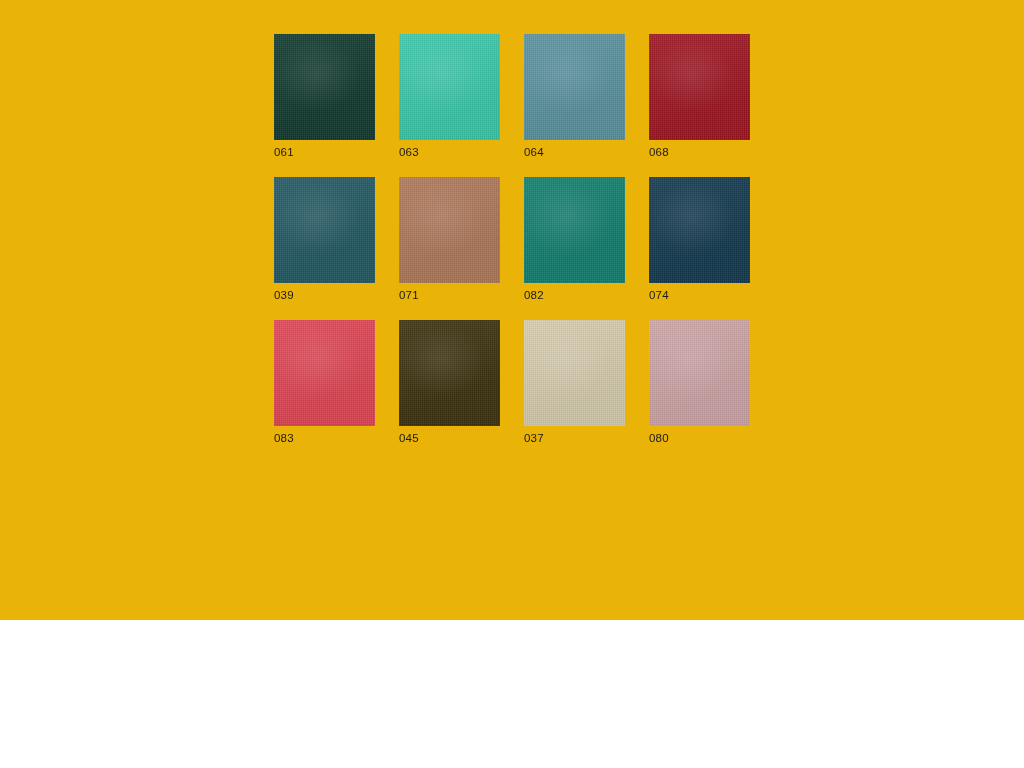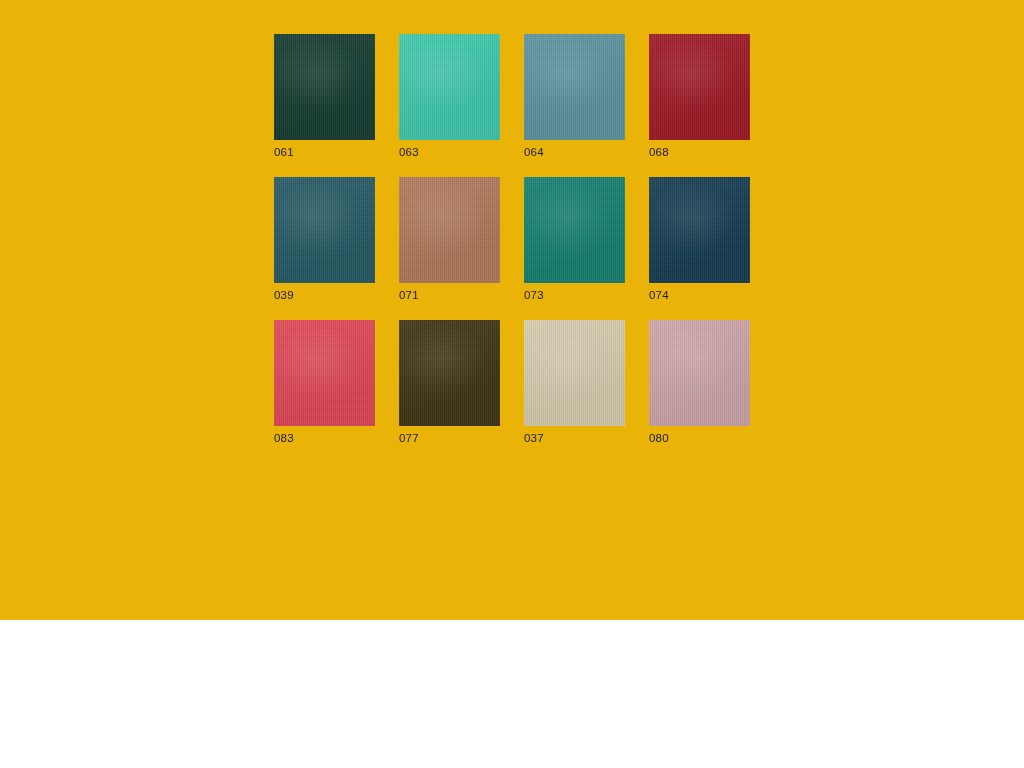--- a/index.html
+++ b/index.html
@@ -103,33 +103,33 @@
       <div class="swatch-cell">
         <div class="swatch-chip" style="background-color: rgb(35, 89, 99);"></div>
         <div class="swatch-label">039</div>
       </div>
       <div class="swatch-cell">
         <div class="swatch-chip" style="background-color: rgb(176, 121, 90);"></div>
         <div class="swatch-label">071</div>
       </div>
       <div class="swatch-cell">
         <div class="swatch-chip" style="background-color: rgb(17, 128, 111);"></div>
-        <div class="swatch-label">073</div>
+        <div class="swatch-label">082</div>
       </div>
       <div class="swatch-cell">
         <div class="swatch-chip" style="background-color: rgb(19, 58, 80);"></div>
         <div class="swatch-label">074</div>
       </div>
       <div class="swatch-cell">
         <div class="swatch-chip" style="background-color: rgb(226, 69, 85);"></div>
         <div class="swatch-label">083</div>
       </div>
       <div class="swatch-cell">
         <div class="swatch-chip" style="background-color: rgb(60, 50, 16);"></div>
-        <div class="swatch-label">077</div>
+        <div class="swatch-label">045</div>
       </div>
       <div class="swatch-cell">
         <div class="swatch-chip" style="background-color: rgb(216, 205, 176);"></div>
         <div class="swatch-label">037</div>
       </div>
       <div class="swatch-cell">
         <div class="swatch-chip" style="background-color: rgb(207, 166, 168);"></div>
         <div class="swatch-label">080</div>
       </div>
     </div>

